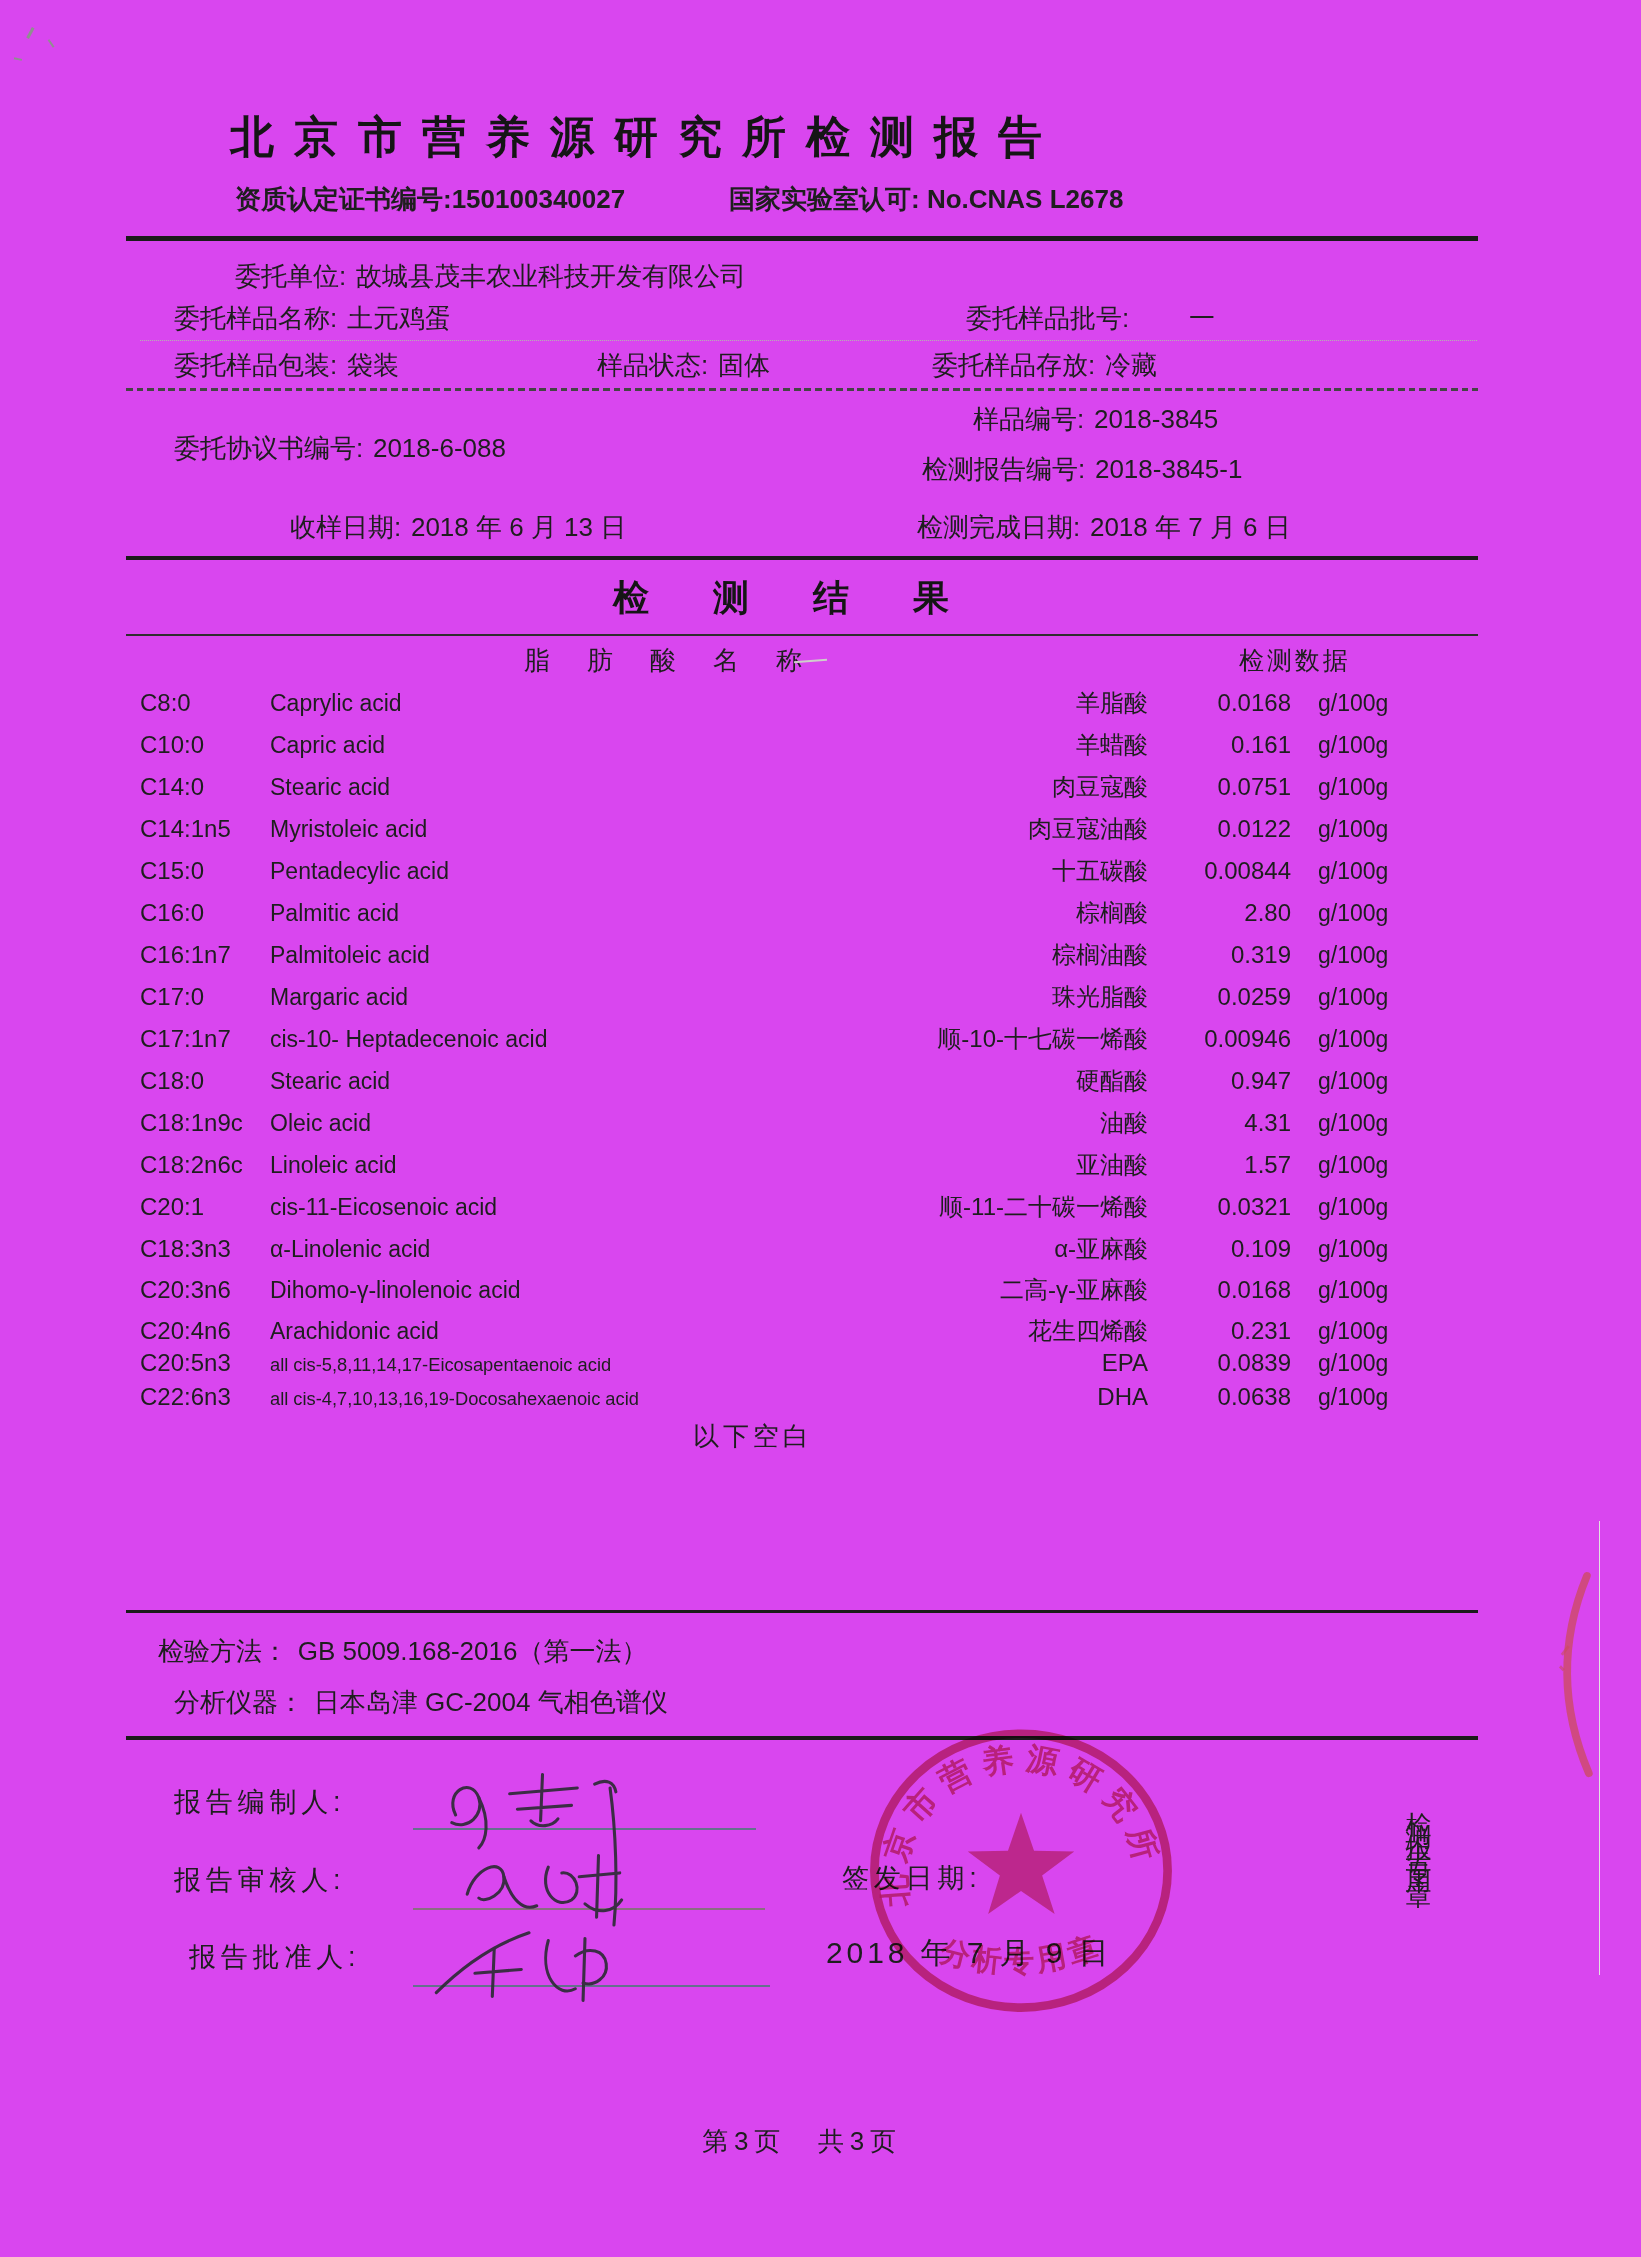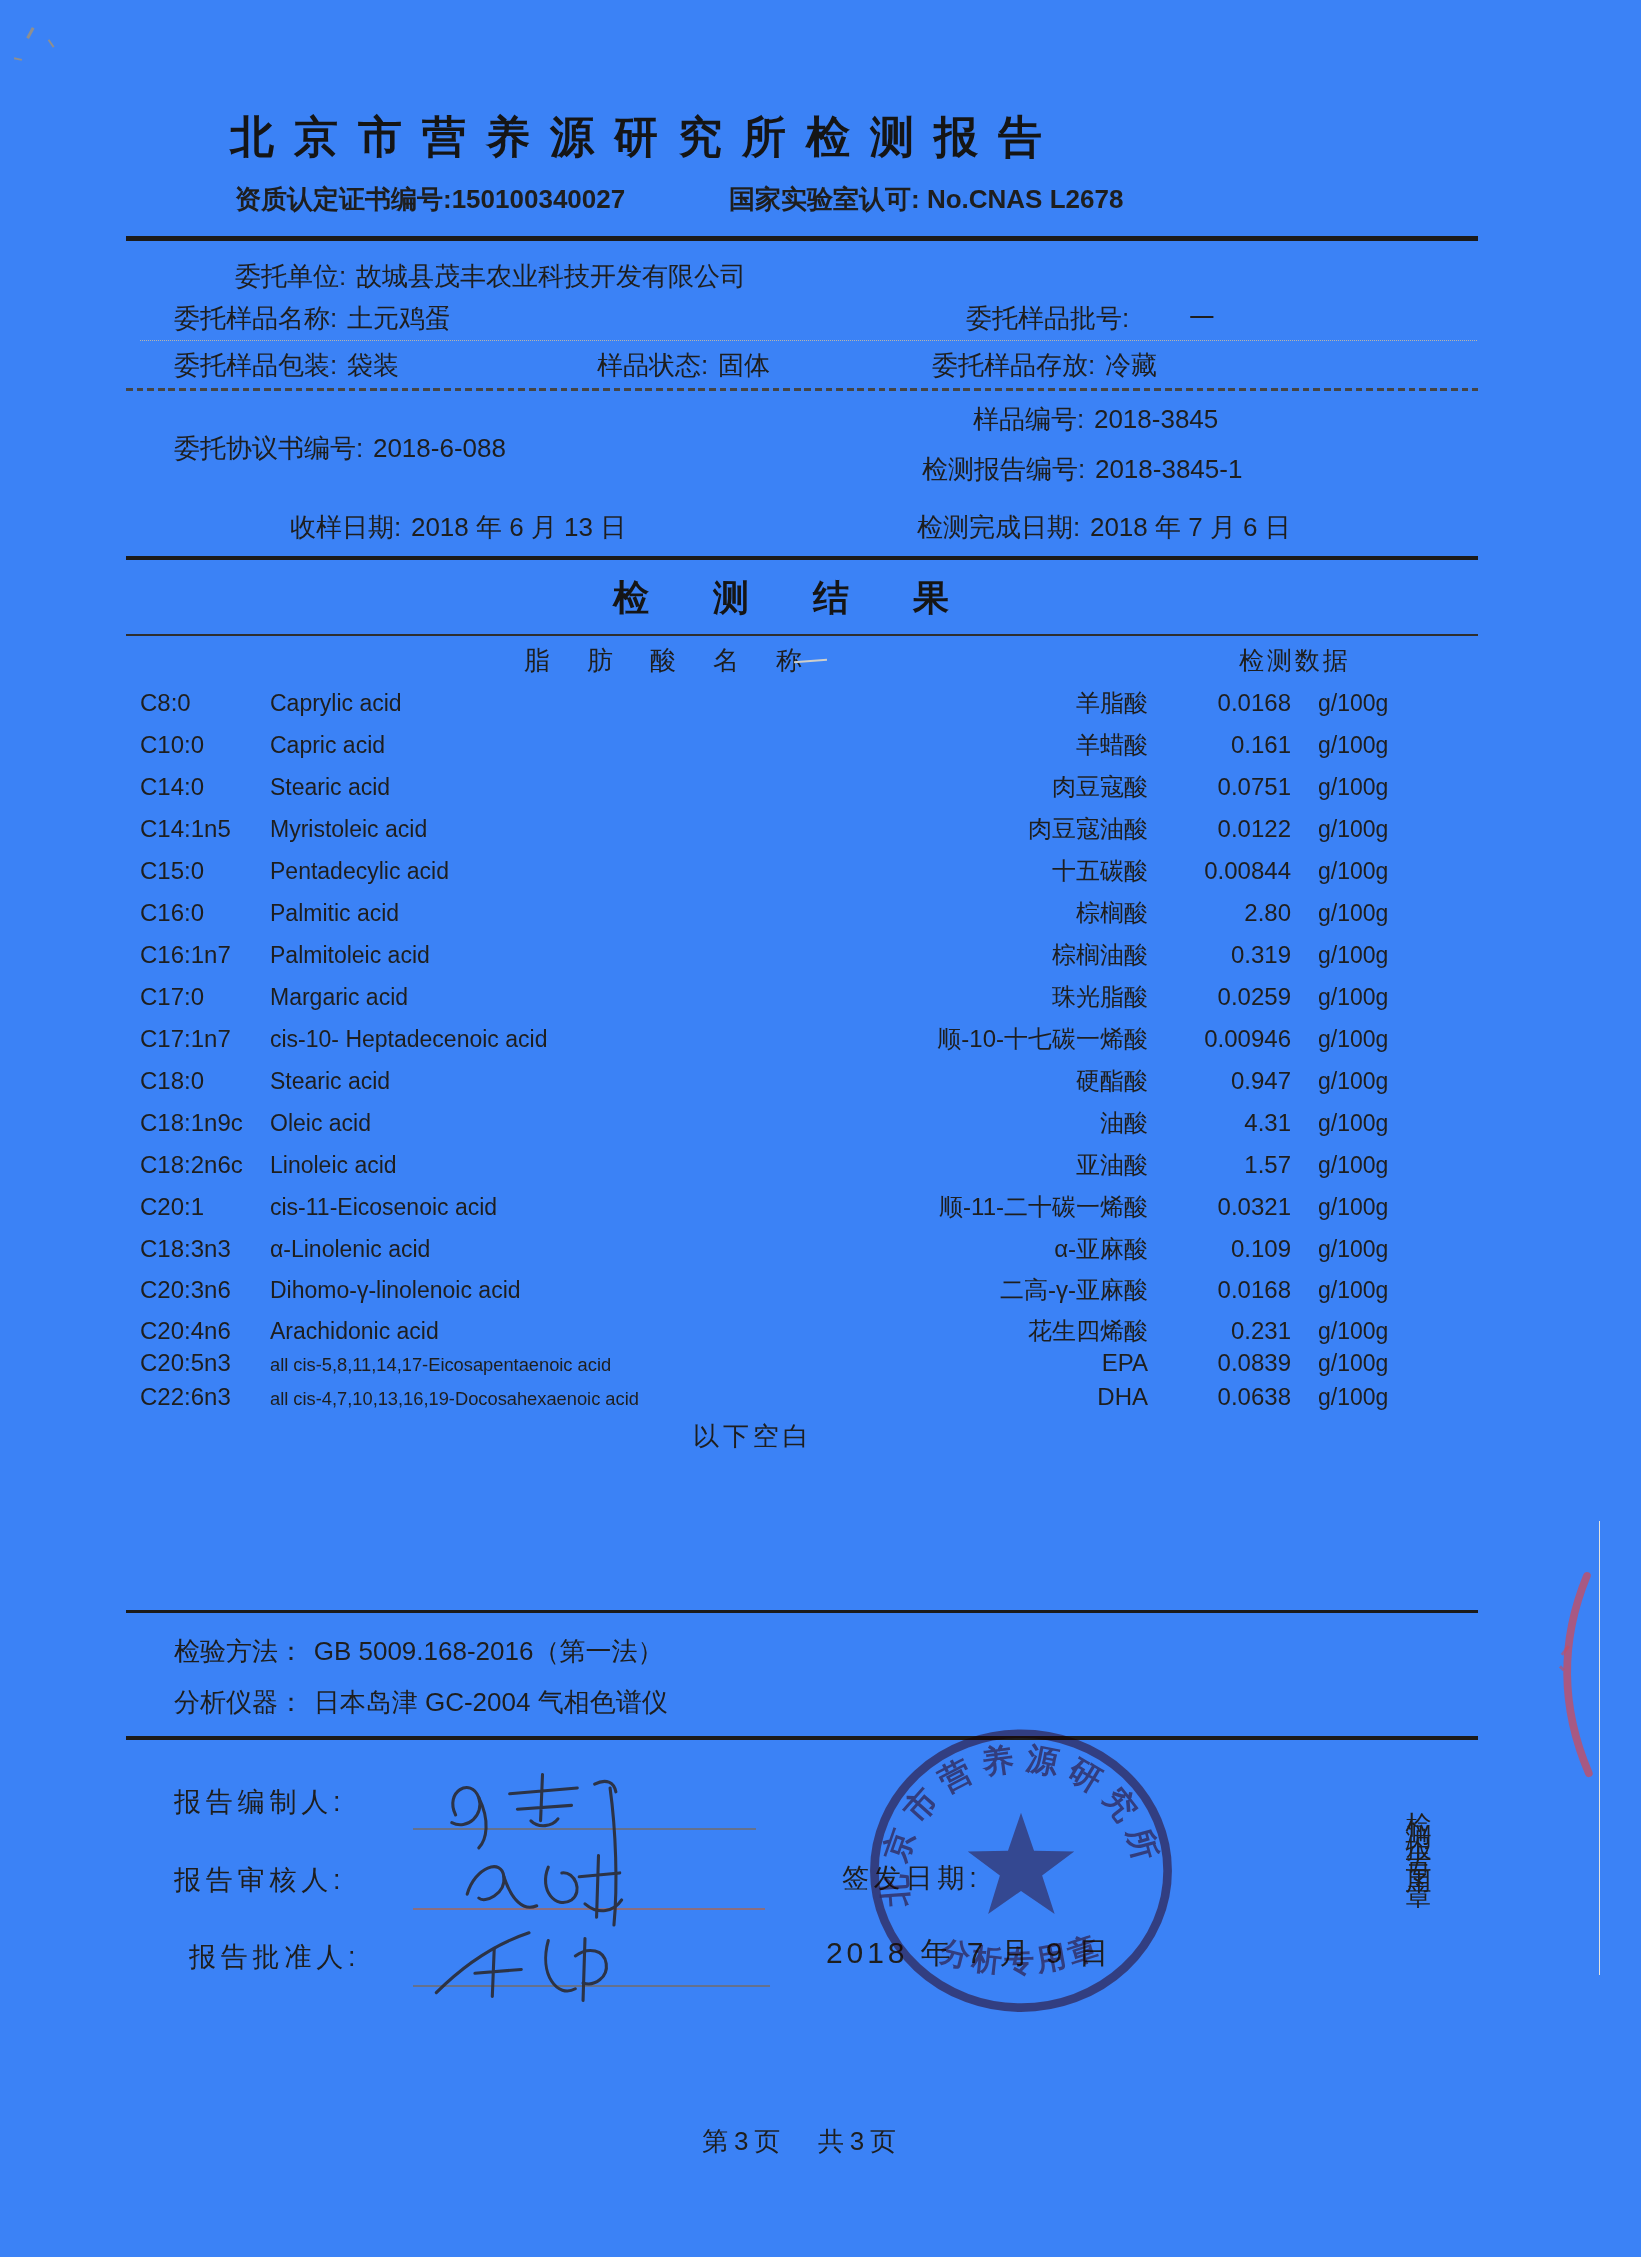--- a/index.html
+++ b/index.html
@@ -1,16 +1,16 @@
 <!DOCTYPE html>
 <html><head>
 <meta charset="utf-8">
 <style>
   html,body{margin:0;padding:0;background:#e8e8e8;}
-  .page{position:relative;width:1641px;height:2257px;background:#3b82f6;overflow:hidden;
+  .page{position:relative;width:1641px;height:2257px;background:#d946ef;overflow:hidden;
         font-family:"Liberation Sans","DejaVu Sans",sans-serif;color:#1e1e1e;}
   .abs{position:absolute;white-space:nowrap;}
 
   
   .m1,.m2,.m3{position:absolute;background:#8f8f8f;}
   .m1{left:29px;top:27px;width:2.9px;height:11.6px;transform:rotate(28deg);}
   .m2{left:50px;top:39px;width:1.9px;height:8.7px;transform:rotate(-35deg);}
   .m3{left:13.5px;top:58px;width:7.7px;height:1.9px;transform:rotate(12deg);}
 
   .doc-title{left:230px;top:108px;font-family:"DejaVu Serif","Liberation Serif",serif;
@@ -53,21 +53,21 @@
   .trow:nth-child(14),.trow:nth-child(15){height:41px;}
   .trow:nth-child(n+16){height:34px;}
   .c-code{width:130px;font-size:24px;}
   .c-en{width:550px;font-size:23px;}
   .trow:nth-child(17) .c-en,.trow:nth-child(18) .c-en{font-size:18.3px;}
   .c-cn{width:328px;font-size:24px;font-weight:500;text-align:right;}
   .c-val{width:143px;font-size:24px;font-weight:500;text-align:right;}
   .c-unit{width:185px;font-size:23px;text-align:left;padding-left:27px;box-sizing:border-box;}
   .end-note{left:693px;top:1419px;font-size:26px;font-weight:500;letter-spacing:3.9px;}
 
-  .method{left:174px;top:1634px;}
+  .method{left:158px;top:1634px;}
   .instrument{left:174px;top:1685px;}
 
   .sig-label{font-size:27px;font-weight:500;letter-spacing:4.8px;}
   .sig1l{left:174px;top:1784px;}
   .sig2l{left:174px;top:1862px;}
   .sig3l{left:174px;top:1939px;margin-left:15px;}
   .sigline{position:absolute;height:1.9px;}
   .sgl1{left:413px;top:1828px;width:343px;background:#64718e;}
   .sgl2{left:413px;top:1908px;width:352px;background:#8a6e80;}
   .sgl3{left:413px;top:1985px;width:357px;background:#64718e;}

